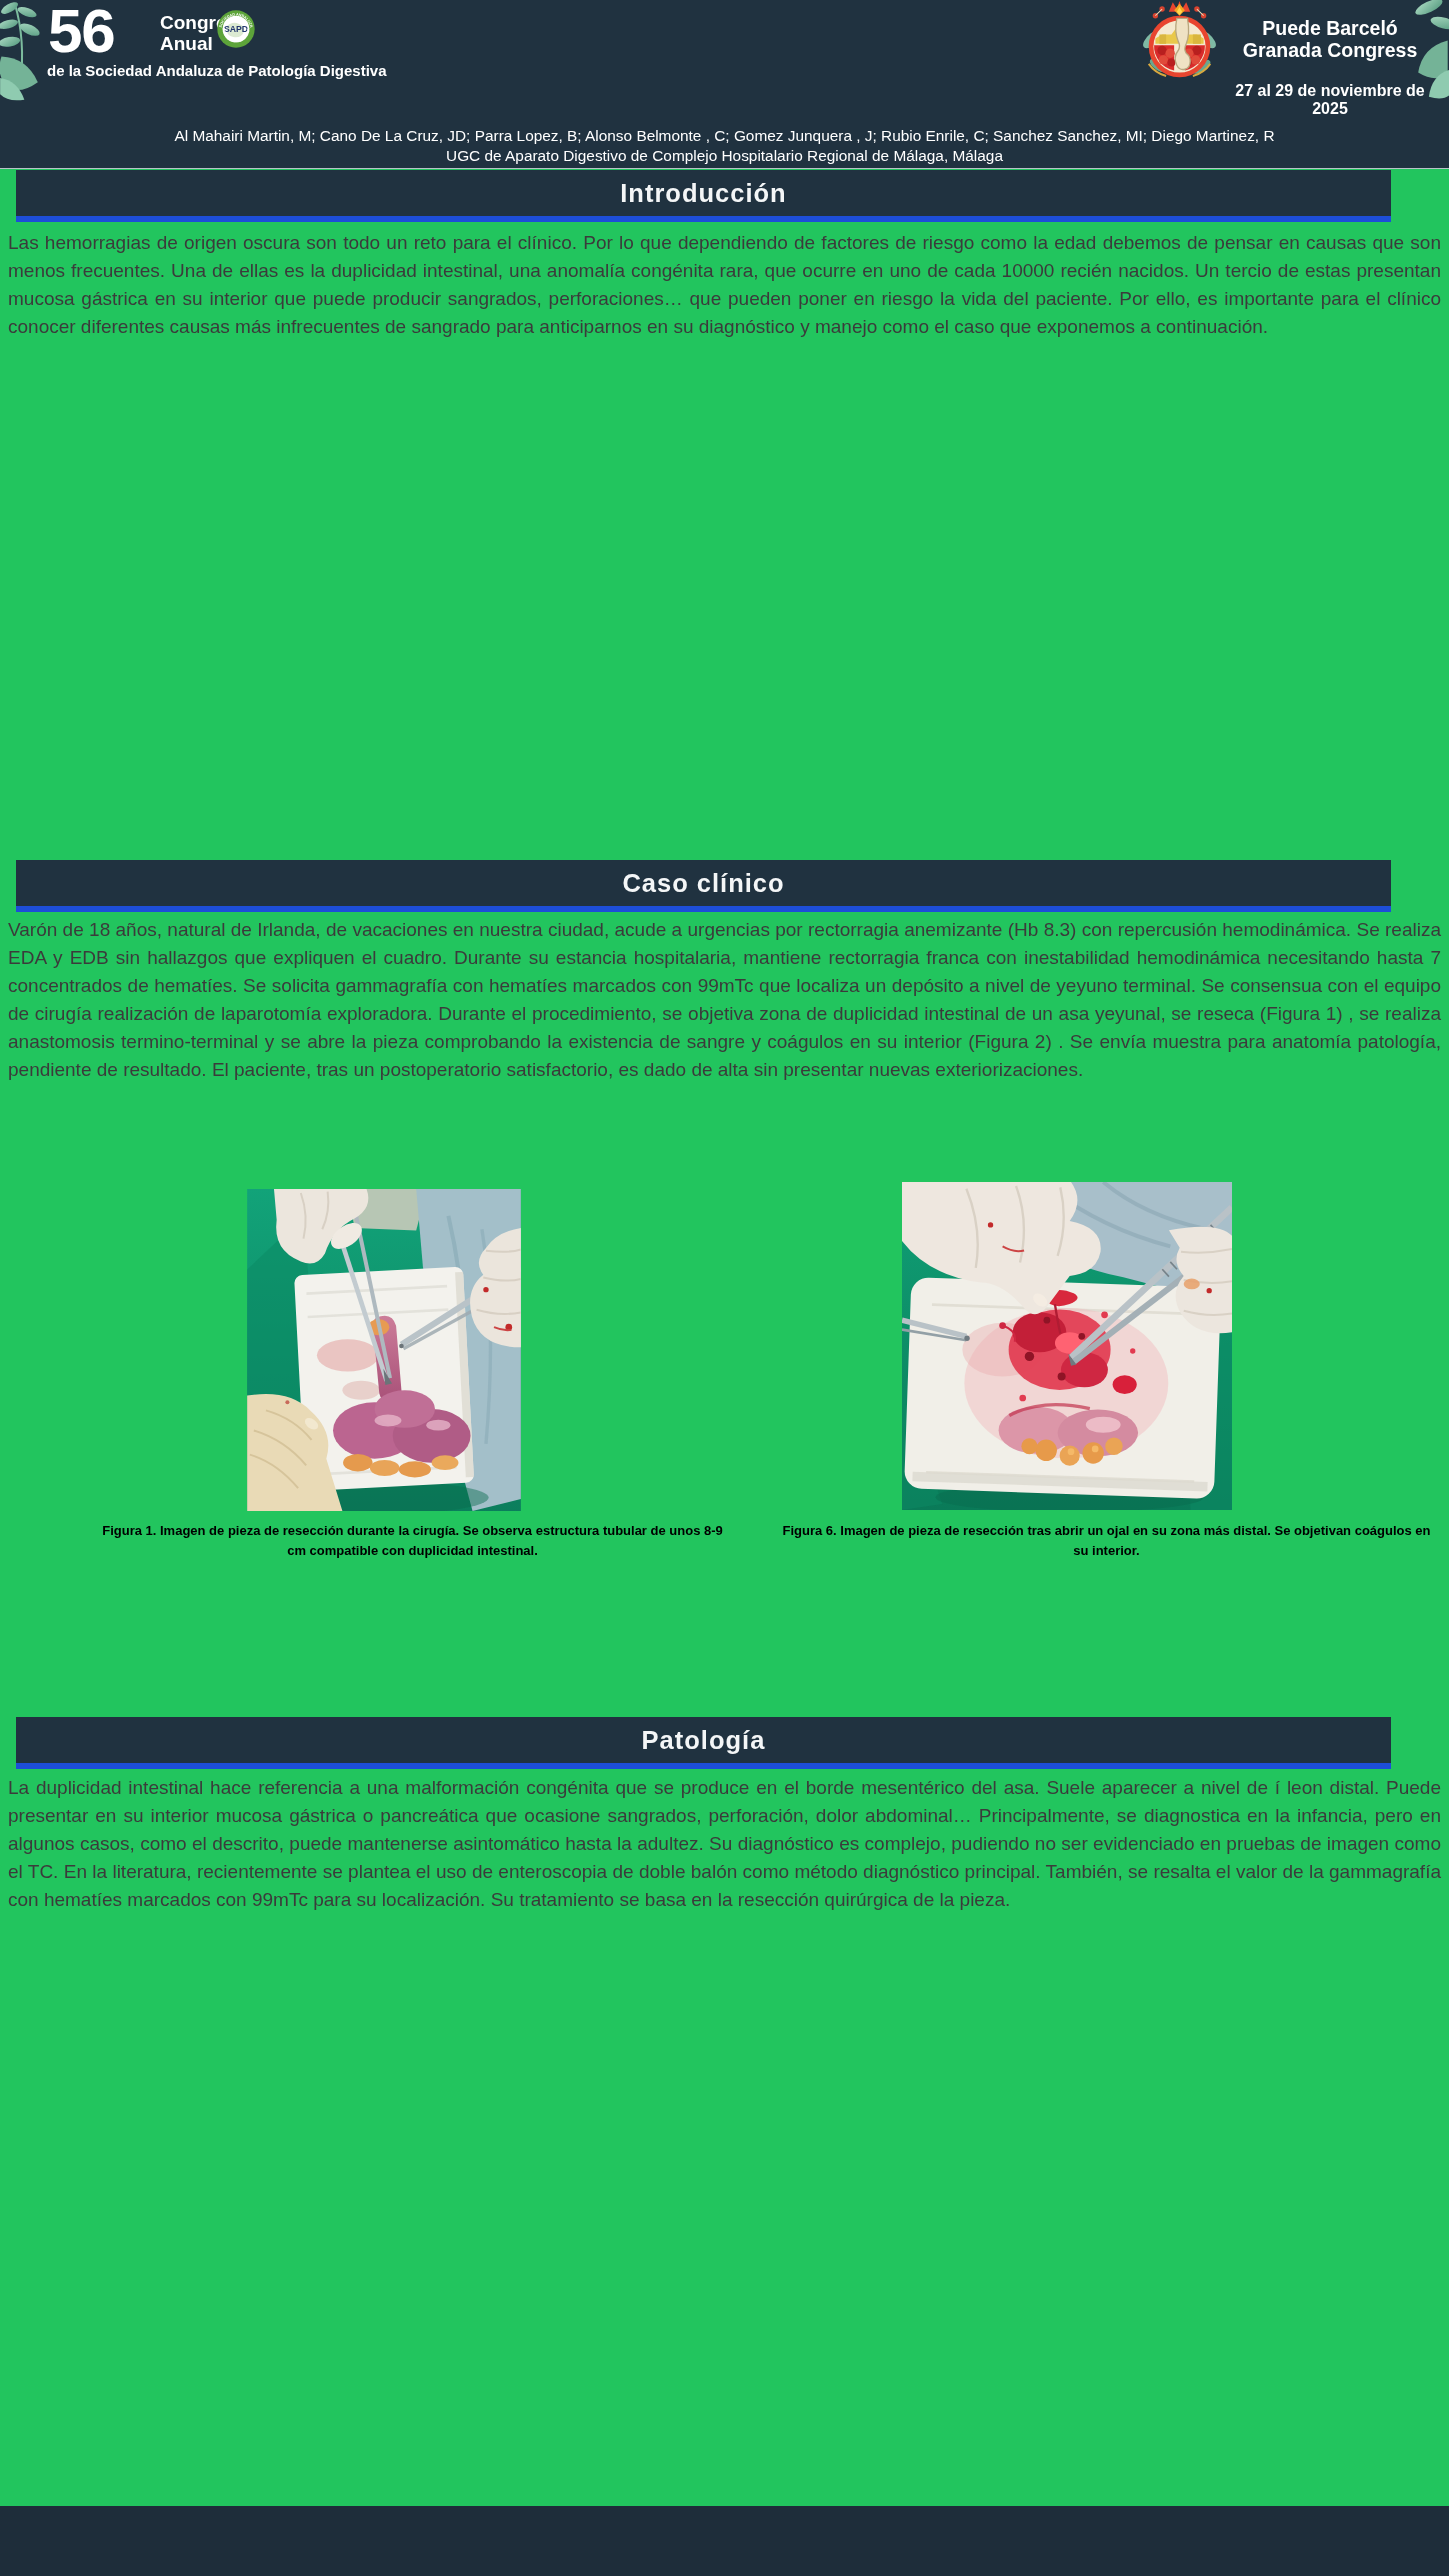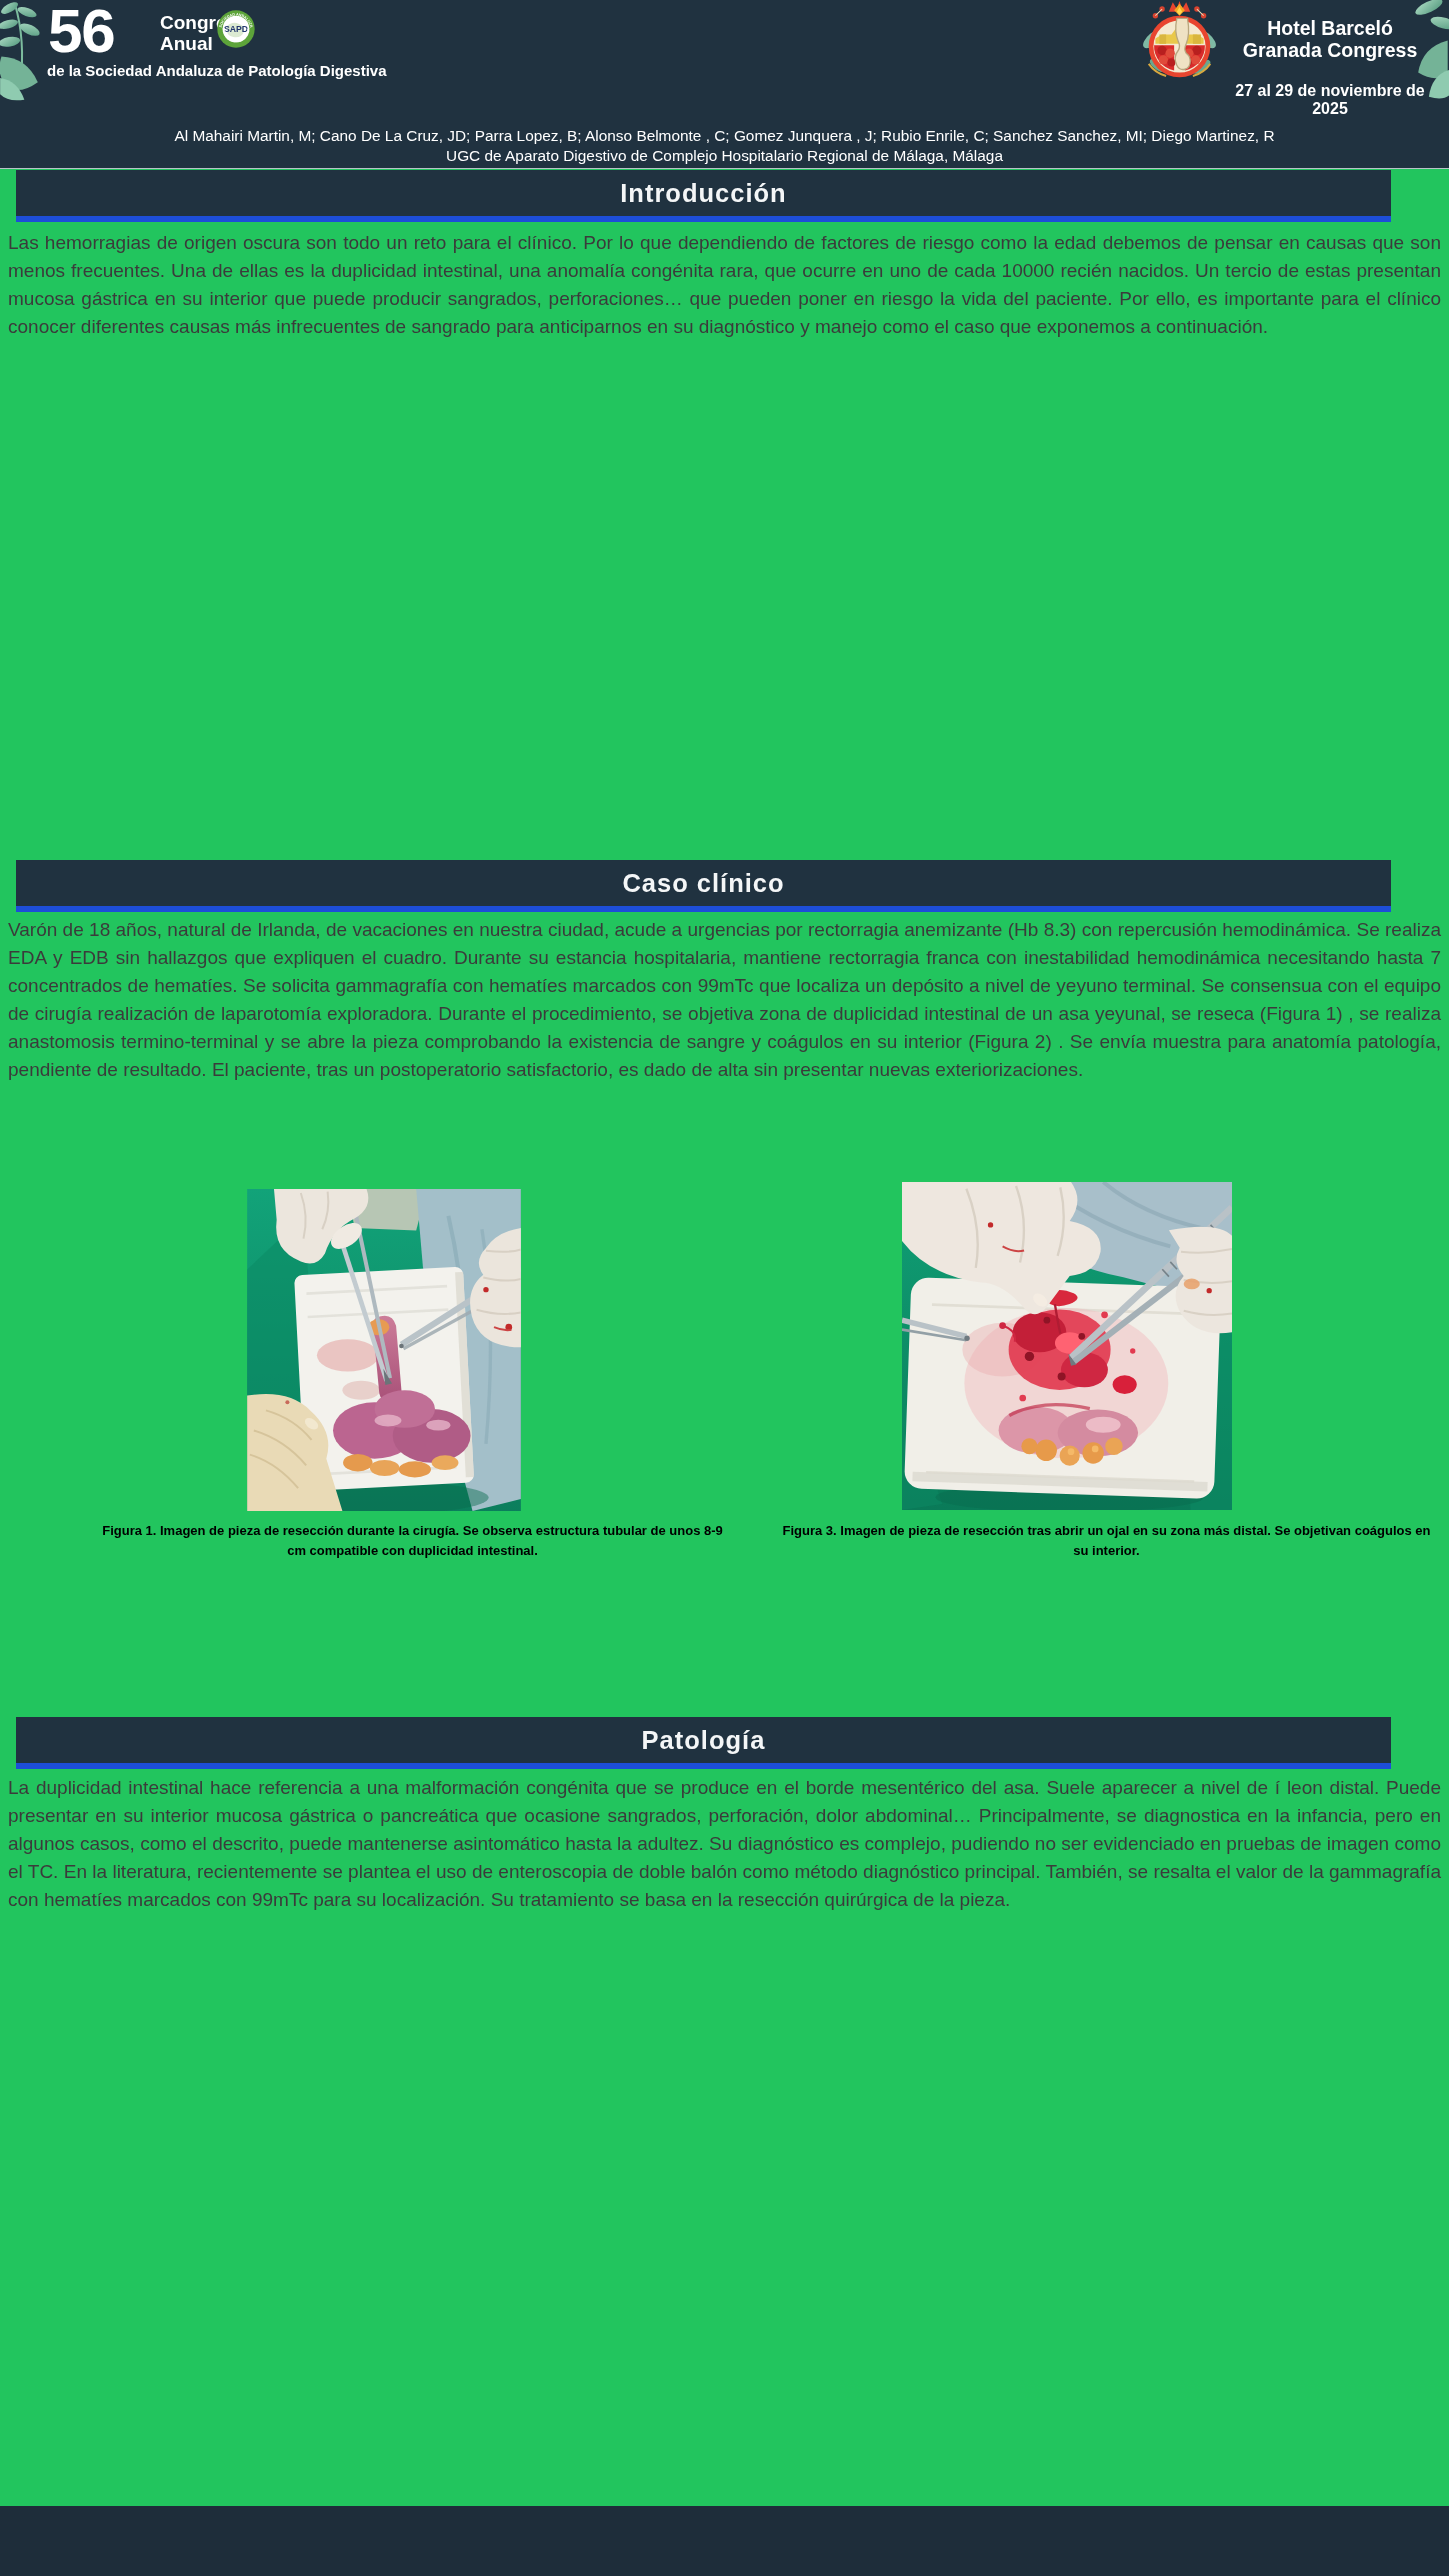--- a/index.html
+++ b/index.html
@@ -122,21 +122,21 @@
         <circle cx="48" cy="92" r="6" fill="#b81f1f"></circle>
       <circle cx="86" cy="74" r="7" fill="#b81f1f"></circle>
         <circle cx="74" cy="78" r="7" fill="#e04a3a"></circle>
       <circle cx="84" cy="88" r="7" fill="#e04a3a"></circle>
         <circle cx="72" cy="92" r="6" fill="#b81f1f"></circle>
       <path d="M56,26 q-4,20 2,34 q4,8 0,14 q-8,10 -2,22 q4,8 12,6 q8,-2 8,-12 q0,-8 -6,-12 q-4,-6 0,-14 q6,-14 2,-38 Z" fill="#efe2c4" stroke="#b8a77f" stroke-width="2"></path>
       <path d="M14,94 q10,14 26,18 M106,94 q-10,14 -26,18" stroke="#d9a93e" stroke-width="3" fill="none"></path>
     </svg>
 
     <div class="venue">
-      <div class="v1">Hotel Barceló</div>
+      <div class="v1">Puede Barceló</div>
       <div class="v2">Granada Congress</div>
       <div class="dates">27 al 29 de noviembre de 2025</div>
     </div>
 
     <div class="authors">Al Mahairi Martin, M; Cano De La Cruz, JD; Parra Lopez, B; Alonso Belmonte , C; Gomez Junquera , J; Rubio Enrile, C; Sanchez Sanchez, MI; Diego Martinez, R</div>
     <div class="affiliation">UGC de Aparato Digestivo de Complejo Hospitalario Regional de Málaga, Málaga</div>
   </div>
 
   <div class="divider" style="top:168px;"></div>
 
@@ -311,21 +311,21 @@
         <line x1="0" y1="206" x2="96" y2="230" stroke="#b9c2c7" stroke-width="8"></line>
         <line x1="0" y1="220" x2="96" y2="236" stroke="#93a0a6" stroke-width="4"></line>
         <circle cx="97" cy="233" r="4" fill="#6f7a80"></circle>
         <circle cx="150" cy="214" r="5" fill="#cf2742"></circle>
         <path d="M150,214 q22,8 18,24" stroke="#cf2742" stroke-width="3" fill="none"></path>
       </g>
     </svg>
   </div>
 
   <div class="caption" style="left:94px;top:1521px;width:637px;">Figura 1. Imagen de pieza de resección durante la cirugía. Se observa estructura tubular de unos 8-9 cm compatible con duplicidad intestinal.</div>
-  <div class="caption" style="left:778px;top:1521px;width:657px;">Figura 3. Imagen de pieza de resección tras abrir un ojal en su zona más distal. Se objetivan coágulos en su interior.</div>
+  <div class="caption" style="left:778px;top:1521px;width:657px;">Figura 6. Imagen de pieza de resección tras abrir un ojal en su zona más distal. Se objetivan coágulos en su interior.</div>
 
   <div class="section-bar" style="top:1717px;">
     <div class="heading">Patología</div>
   </div>
   <div class="para" style="top:1774px;">La duplicidad intestinal hace referencia a una malformación congénita que se produce en el borde mesentérico del asa. Suele aparecer a nivel de í leon distal. Puede presentar en su interior mucosa gástrica o pancreática que ocasione sangrados, perforación, dolor abdominal… Principalmente, se diagnostica en la infancia, pero en algunos casos, como el descrito, puede mantenerse asintomático hasta la adultez. Su diagnóstico es complejo, pudiendo no ser evidenciado en pruebas de imagen como el TC. En la literatura, recientemente se plantea el uso de enteroscopia de doble balón como método diagnóstico principal. También, se resalta el valor de la gammagrafía con hematíes marcados con 99mTc para su localización. Su tratamiento se basa en la resección quirúrgica de la pieza.</div>
 
   <div class="footer"></div>
 </div>
 
 

